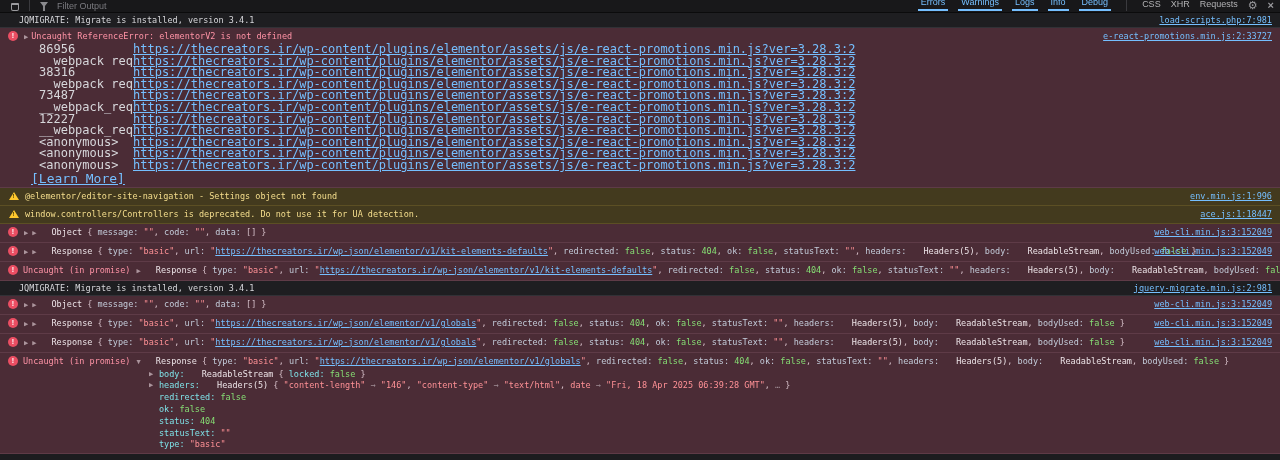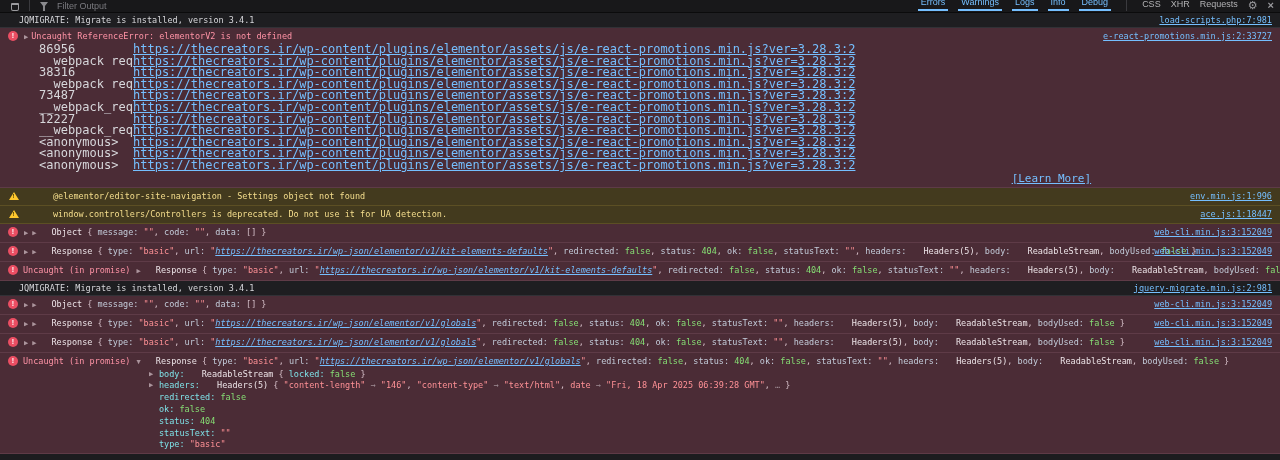--- a/index.html
+++ b/index.html
@@ -34,37 +34,37 @@
   .warn-ex { position:absolute; left:-1.5px; top:1.5px; font-size:6px; line-height:6px;
     color:#4a3a00; font-weight:bold; font-family:"Liberation Sans", sans-serif; }
   .icon-spacer { flex:none; width:11px; }
   .content { flex:1 1 auto; min-width:0; }
   .msg { white-space:nowrap; }
   .source { flex:none; margin-left:auto; padding-left:12px; color:#75bfff;
     text-decoration:underline; white-space:nowrap; cursor:pointer; }
   
   .s-log  { color:#d7d7db; }
   .s-err  { color:#ff93a6; }
-  .s-warn { color:#f5de8d;margin-left:28px; }
+  .s-warn { color:#f5de8d; }
   .s-plain{ color:#d5bfc8; }
   .s-prop { color:#c3cbd9; }
   .s-tprop{ color:#7ee0e6; }
   .s-cls  { color:#ece3e7;margin-left:12px; }
   .s-str  { color:#ff9196; }
   .s-bool { color:#86de74; }
   .s-num  { color:#86de74; }
-  .s-url  { color:#75bfff; font-style:italic; text-decoration:underline; cursor:pointer; }
+  .s-url  { color:#75bfff; text-decoration:underline; cursor:pointer; }
   .s-dim  { color:#a08d95; }
   .s-arrow{ color:#ab949c; font-size:7px; padding:0 3px 0 1px; cursor:pointer; }
   
   .stack { font-size:12px; }
   .stack-row { display:flex; line-height:11.6px; white-space:nowrap; }
   .stack-fn { flex:none; width:110px; padding-left:16px; color:#d7d7db; overflow:hidden; }
   .stack-url { color:#75bfff; cursor:pointer;text-decoration:underline; }
-  .learn-more { padding-left:8px; line-height:13px; color:#75bfff; text-decoration:underline; cursor:pointer; font-size:11px;text-align:right; }
+  .learn-more { padding-left:8px; line-height:13px; color:#75bfff; text-decoration:underline; cursor:pointer; font-size:13px; }
   
   .tree-row { display:flex; padding-left:126px; line-height:11.8px; white-space:nowrap; }
   .tree-arrow { flex:none; width:10px; color:#ab949c; font-size:7px; cursor:pointer; }
 </style>
 </head>
 <body>
 
 <div class="toolbar">
   <span class="tb-icon trash"></span>
   <span class="tb-sep"></span>

